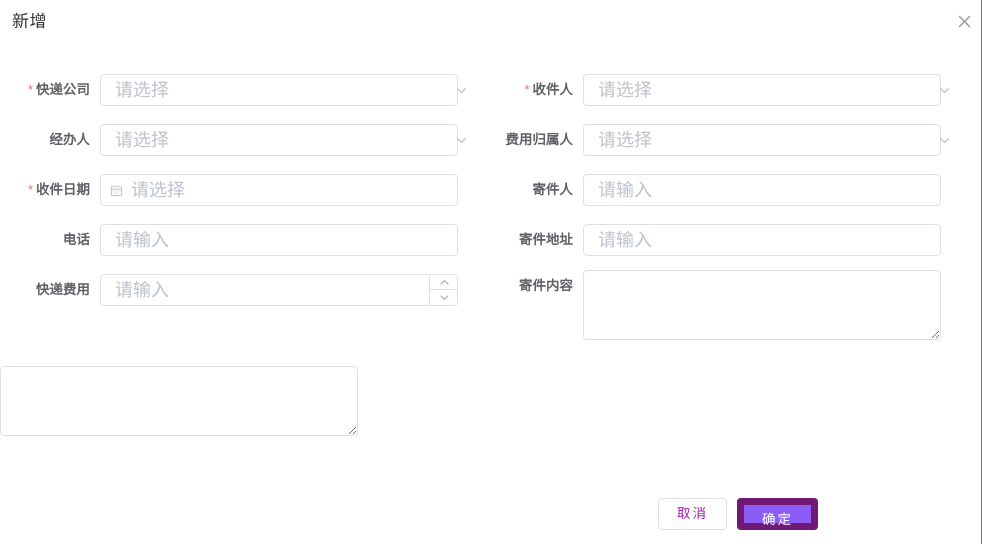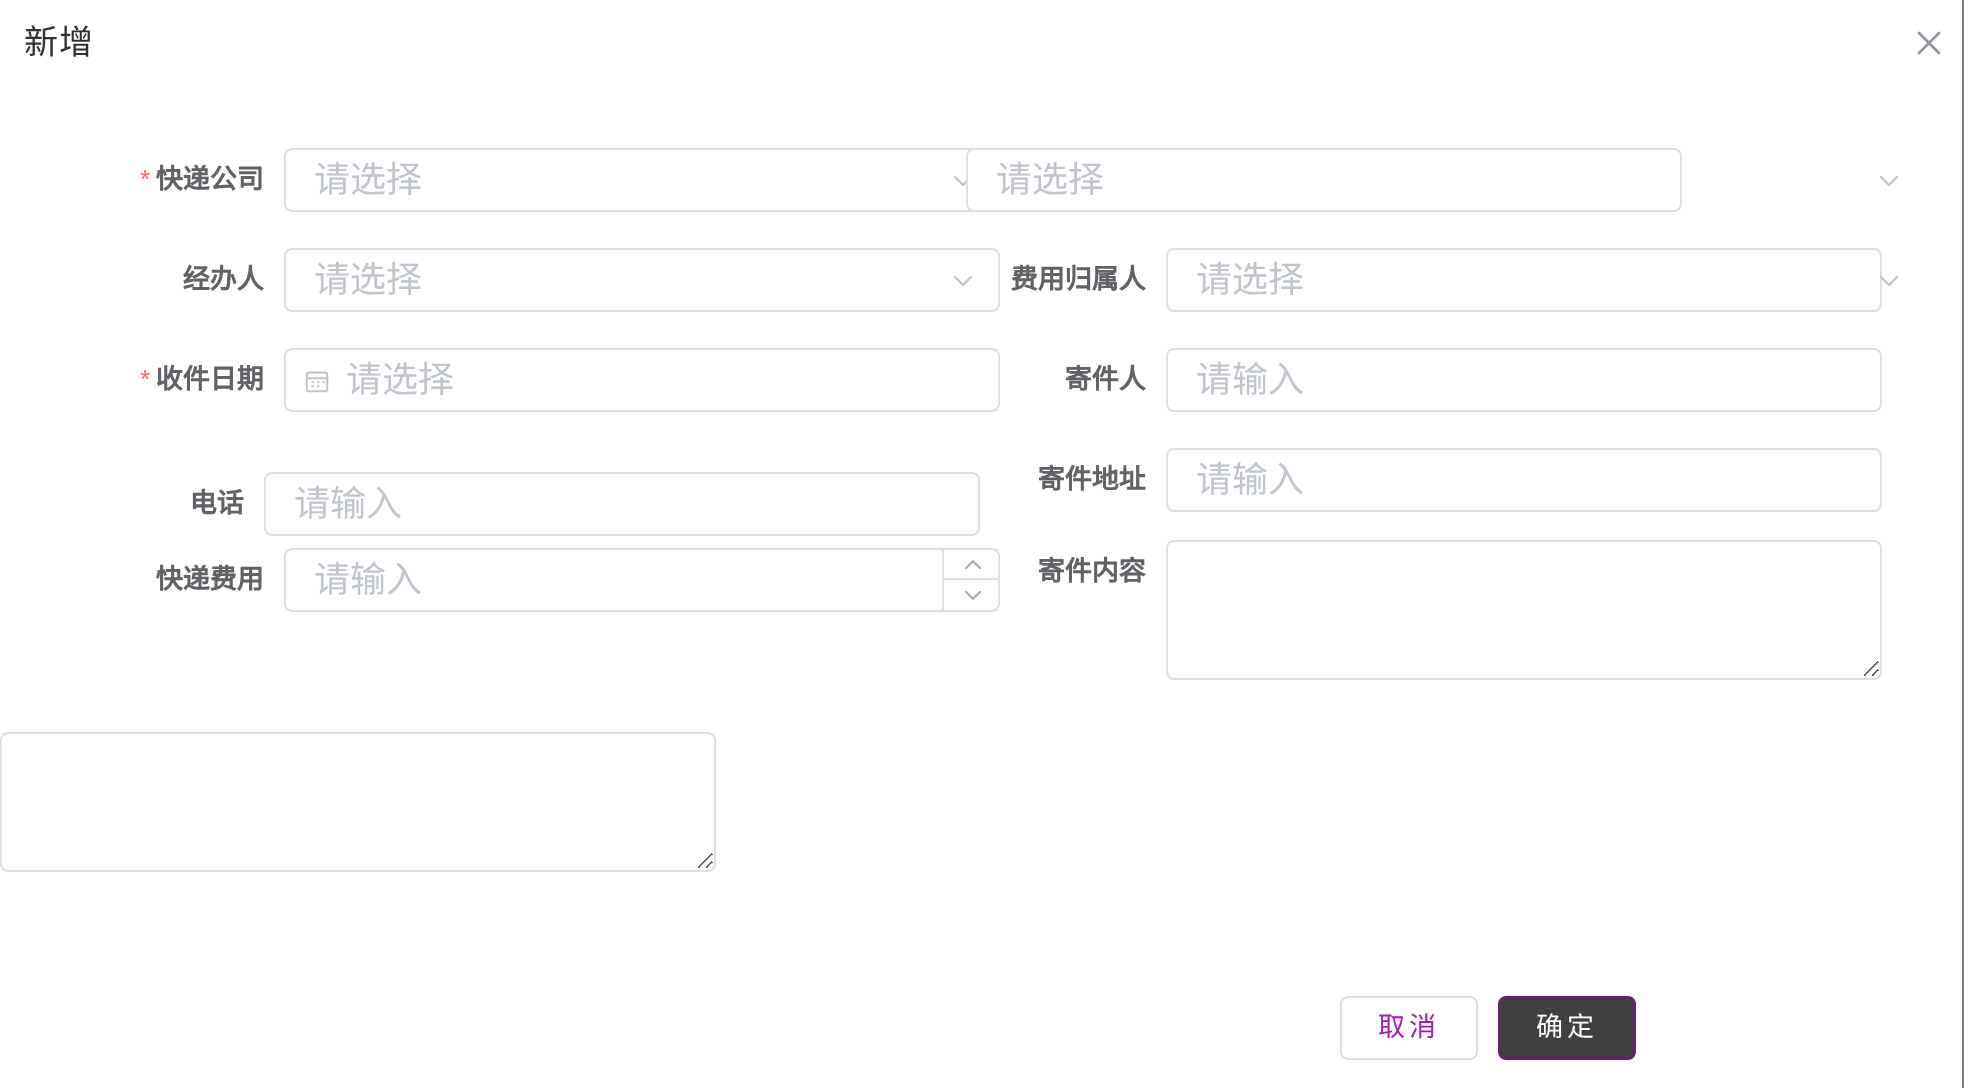--- a/index.html
+++ b/index.html
@@ -75,21 +75,21 @@
     flex: 0 0 auto;
     font-size: 13.5px;
     font-weight: bold;
     color: #606266;
     line-height: 32px;
     text-align: right;
     padding-right: 10px;
     white-space: nowrap;
     position: relative;
   }
-  .col-left  .field-label { width: 100px; margin-left: 42px; }
+  .col-left  .field-label { width: 100px; }
   .col-right .field-label { width: 100px; }
 
   .req-star {
     color: #f56c6c;
     font-weight: normal;
     margin-right: 3px;
     font-size: 13px;
     line-height: 32px;
   }
 
@@ -199,22 +199,22 @@
     cursor: pointer;
     letter-spacing: 2px;
     line-height: 30px;
   }
   .btn-default {
     background: #ffffff;
     border: 1px solid #dcdfe6;
     color: #a21caf;
   }
   .btn-primary {
-    background: #404040;
-    border: 1px solid #701a75;
+    background: #8b5cf6;
+    border: 7px solid #701a75;
     color: #ffffff;
   }
 
   
   .edge-rule {
     position: absolute;
     top: 0;
     left: 981px;
     width: 1px;
     height: 544px;
@@ -274,21 +274,21 @@
           <svg width="13" height="13" viewBox="0 0 14 14" fill="none">
             <rect x="1.5" y="2.5" width="11" height="10" rx="1" stroke="#c0c4cc" stroke-width="1.1"></rect>
             <path d="M1.5 5.5 H12.5" stroke="#c0c4cc" stroke-width="1.1"></path>
             <path d="M4 7.6 h1.2 M7 7.6 h1.2 M10 7.6 h1.2 M4 9.8 h1.2 M7 9.8 h1.2" stroke="#c0c4cc" stroke-width="1"></path>
           </svg>
         </span>
         <input class="inp has-icon plain" type="text" readonly="" placeholder="请选择" style="">
       </div>
     </div>
 
-    <div class="form-row col-left" style="top:182px;justify-content:center;">
+    <div class="form-row col-left" style="top:170px;justify-content:center;">
       <div class="field-label">
         <span>电话</span>
       </div>
       <div class="field-control">
         <input class="inp plain" type="text" placeholder="请输入" style="">
       </div>
     </div>
 
     <div class="form-row col-left" style="top:220px;">
       <div class="field-label">
@@ -313,20 +313,23 @@
       </div>
     </div>
 
     <div class="form-row col-left tall" style="top:312px;">
       <div class="field-control">
         <textarea class="ta" placeholder="" style=""></textarea>
       </div>
     </div>
 
     <div class="form-row col-right" style="top:20px;">
+      <div class="field-label">
+        <span class="req-star">*</span><span>收件人</span>
+      </div>
       <div class="field-control">
         <input class="inp" type="text" readonly="" placeholder="请选择" style="">
         <span class="sel-arrow">
           <svg width="13" height="13" viewBox="0 0 13 13" fill="none">
               <path d="M2.5 4.5 L6.5 8.5 L10.5 4.5" stroke="#c0c4cc" stroke-width="1.2" stroke-linecap="round" stroke-linejoin="round"></path>
             </svg>
         </span>
       </div>
     </div>
 

